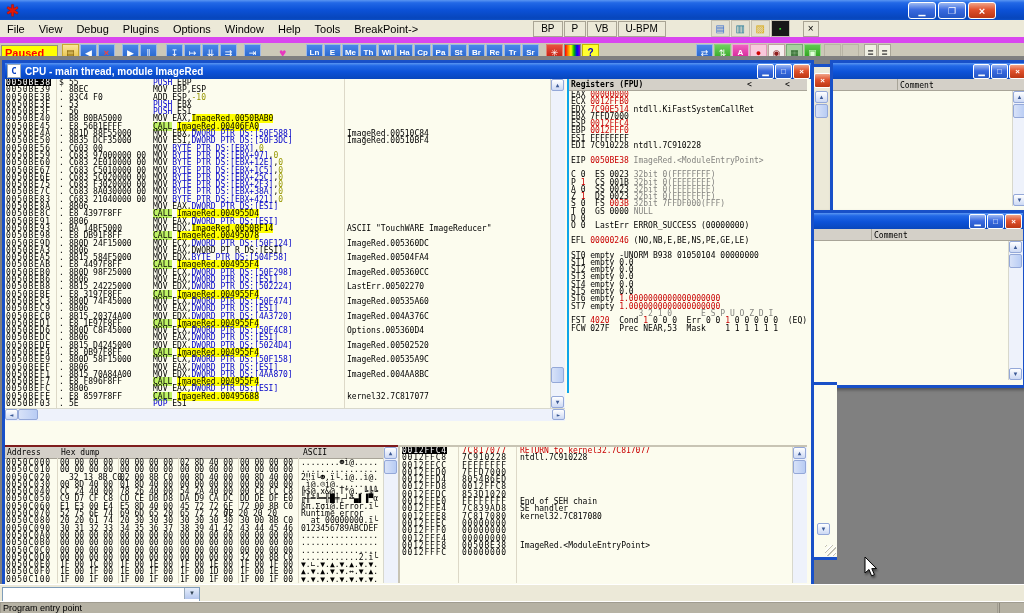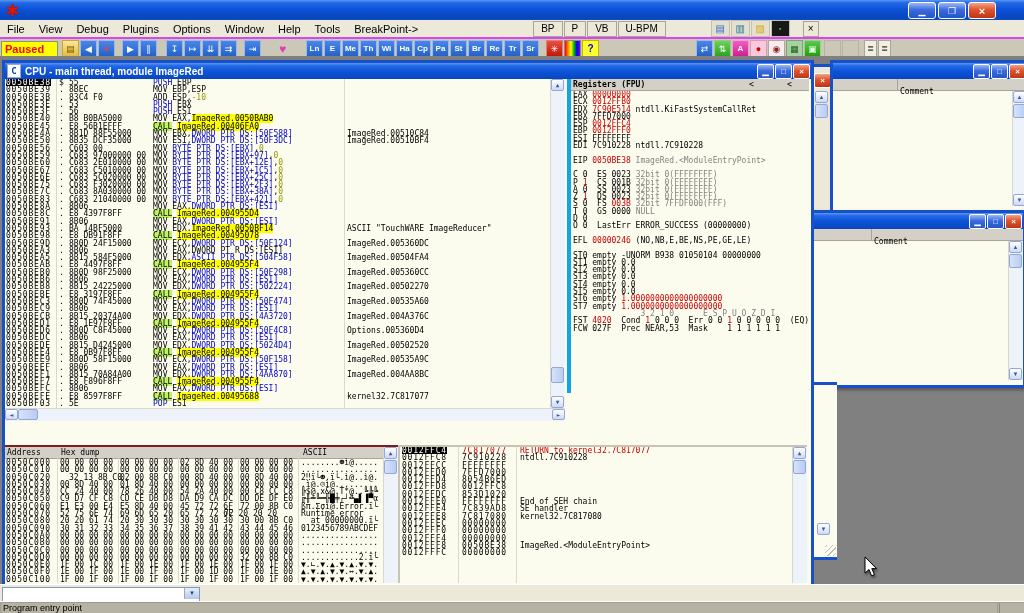--- a/index.html
+++ b/index.html
@@ -17,21 +17,21 @@
   .wc.close{background:linear-gradient(180deg,#f0a488,#e0512c 45%,#bc3714);font-size:11px;font-weight:bold;}
   
   .menubar{position:absolute;left:0;top:20px;width:1024px;height:17px;background:#ece9d8;
     border-bottom:1px solid #cfcbbb;display:flex;align-items:center;font-size:11px;color:#000;}
   .menu-item{padding:1px 7px;cursor:default;}
   .mb-btn{border:1px solid #a9a494;background:#ece9d8;height:14px;line-height:14px;padding:0 7px;margin-right:1px;font-size:10px;}
   .mb-icon{width:17px;height:15px;margin-right:1px;display:flex;align-items:center;justify-content:center;font-size:10px;border:1px solid #c4c0b0;background:#e4e0d0;}
   .m-page{color:#3a6ed0;}.m-book{color:#207898;}.m-folder{color:#d8a810;}.m-console{background:#181818;color:#30d030;font-size:7px;}
   
   .toolbar{position:absolute;left:0;top:37px;width:1024px;height:19px;background:#ccc8b8;
-    border-top:2px solid #d946ef;display:flex;align-items:center;}
+    border-top:6px solid #d946ef;display:flex;align-items:center;}
   .paused{width:52px;height:14px;margin-left:1px;background:#ffff00;color:#ff0000;font-weight:bold;
     font-size:11px;line-height:14px;padding-left:3px;border:1px solid #909080;}
   .tbtn{width:15px;height:16px;margin-right:1px;display:flex;align-items:center;justify-content:center;
     font-size:9px;color:#fff;border:1px solid #9cb8e8;
     background:linear-gradient(180deg,#4a86e8,#2060c8);}
   .i-folder{background:linear-gradient(#fbe69a,#e2ba38);color:#7a5800;border-color:#c8a830;}
   .i-redx{color:#ff4030;font-weight:bold;}
   .i-pink{background:transparent;border-color:transparent;color:#e838c0;font-size:12px;}
   .i-letter{font-size:8px;font-weight:bold;}
   .i-gear{background:linear-gradient(#e85040,#bc1404);border-color:#e08070;}
@@ -51,21 +51,21 @@
   .cw{position:absolute;border:3px solid #1850c8;background:#fcfcee;box-shadow:2px 2px 3px rgba(0,0,0,.35);}
   .cw-title{height:16px;background:linear-gradient(180deg,#5a96f2,#2268e6 18%,#0c52d8 55%,#0846bc);
     display:flex;align-items:center;color:#fff;font-weight:bold;font-size:10px;}
   .cw-btns{margin-left:auto;display:flex;gap:1px;padding-right:1px;}
   .cwb{width:15px;height:13px;border:1px solid #fff;border-radius:2px;color:#fff;font-size:8px;
     display:flex;align-items:center;justify-content:center;
     background:linear-gradient(180deg,#9db9f2,#3a6ae0 45%,#2456c4);}
   .cwb.close{background:linear-gradient(180deg,#f0a488,#e0512c 45%,#bc3714);font-weight:bold;}
   .cw-header{height:11px;background:#d4d0c8;border-bottom:1px solid #a8a498;position:relative;
     font-family:"DejaVu Sans Mono",monospace;font-size:8px;}
-  .cw-header .hdr-lbl{position:absolute;top:8px;}
+  .cw-header .hdr-lbl{position:absolute;top:2px;}
   .cw-header .hdr-div{position:absolute;top:0;bottom:0;width:1px;background:#a8a498;}
   
   .vsb{position:absolute;width:14px;background:#eef2fb;border-left:1px solid #d8d8cc;}
   .hsb{position:absolute;height:12px;background:#eef2fb;border-top:1px solid #d8d8cc;}
   .sbb{position:absolute;width:13px;height:12px;box-sizing:border-box;border:1px solid #94a8d8;border-radius:2px;
     background:linear-gradient(#fff,#cdd9f4);color:#3c5a96;font-size:6px;line-height:10px;text-align:center;}
   .sbt{position:absolute;width:13px;box-sizing:border-box;border:1px solid #94a8d8;border-radius:2px;
     background:linear-gradient(90deg,#d8e2f8,#b8ccf4);}
   .hsb .sbb{height:11px;}
   
@@ -83,21 +83,21 @@
   .da-mark{position:absolute;left:54px;}
   .da-bytes{position:absolute;left:64px;}
   .da-instr{position:absolute;left:148px;}
   .da-cmt{position:absolute;left:342px;}
   .hl-call{background:#bef264;}
   .hl-tgt{background:#ffff00;}
   .mn-blue{color:#0000d0;}
   .txt-blue{color:#0000c8;}
   .txt-imm{color:#969600;}
   #info{left:0;top:341px;width:560px;height:25px;border-top:1px solid #c8c4b4;padding:2px 0 0 3px;white-space:pre;}
-  #regs{left:562px;top:0;width:238px;height:314px;border-left:4px solid #0ea5e9;}
+  #regs{left:562px;top:0;width:238px;height:314px;border-left:2px solid #0ea5e9;}
   .regs-header{height:11px;background:#d4d0c8;border-bottom:1px solid #a8a498;position:relative;}
   .regs-header span{position:absolute;top:1px;}
   .reg-line{height:7.3px;line-height:7.4px;white-space:pre;padding-left:2px;}
   .c-r{color:#c80000;}.c-g{color:#848480;}.c-k{color:#000;}
   #dump{left:0;top:366px;width:393px;height:136px;border-top:2px solid #7f1d1d;}
   .dump-header{height:11px;background:#d4d0c8;border-bottom:1px solid #a8a498;position:relative;}
   .dump-header span{position:absolute;top:1px;}
   .du-row{position:relative;height:7.3px;line-height:7.4px;white-space:pre;}
   .du-addr{position:absolute;left:1px;letter-spacing:.8px;}
   .du-g{position:absolute;}
@@ -307,25 +307,25 @@
             <div class="da-row"><span class="da-addr">0050BE75</span><span class="da-mark">.</span><span class="da-bytes">C683 F3020000 00</span><span class="da-instr">MOV <span class="txt-blue">BYTE PTR DS:[EBX+2F3]</span>,<span class="txt-imm">0</span></span><span class="da-cmt"></span></div>
             <div class="da-row"><span class="da-addr">0050BE7C</span><span class="da-mark">.</span><span class="da-bytes">C683 8A030000 00</span><span class="da-instr">MOV <span class="txt-blue">BYTE PTR DS:[EBX+38A]</span>,<span class="txt-imm">0</span></span><span class="da-cmt"></span></div>
             <div class="da-row"><span class="da-addr">0050BE83</span><span class="da-mark">.</span><span class="da-bytes">C683 21040000 00</span><span class="da-instr">MOV <span class="txt-blue">BYTE PTR DS:[EBX+421]</span>,<span class="txt-imm">0</span></span><span class="da-cmt"></span></div>
             <div class="da-row"><span class="da-addr">0050BE8A</span><span class="da-mark">.</span><span class="da-bytes">8B06</span><span class="da-instr">MOV EAX,<span class="txt-blue">DWORD PTR DS:[ESI]</span></span><span class="da-cmt"></span></div>
             <div class="da-row"><span class="da-addr">0050BE8C</span><span class="da-mark">.</span><span class="da-bytes">E8 4397F8FF</span><span class="da-instr"><span class="hl-call">CALL</span> <span class="hl-tgt">ImageRed.004955D4</span></span><span class="da-cmt"></span></div>
             <div class="da-row"><span class="da-addr">0050BE91</span><span class="da-mark">.</span><span class="da-bytes">8B06</span><span class="da-instr">MOV EAX,<span class="txt-blue">DWORD PTR DS:[ESI]</span></span><span class="da-cmt"></span></div>
             <div class="da-row"><span class="da-addr">0050BE93</span><span class="da-mark">.</span><span class="da-bytes">BA 14BF5000</span><span class="da-instr">MOV EDX,<span class="hl-tgt">ImageRed.0050BF14</span></span><span class="da-cmt">ASCII "TouchWARE ImageReducer"</span></div>
             <div class="da-row"><span class="da-addr">0050BE98</span><span class="da-mark">.</span><span class="da-bytes">E8 DB91F8FF</span><span class="da-instr"><span class="hl-call">CALL</span> <span class="hl-tgt">ImageRed.00495078</span></span><span class="da-cmt"></span></div>
             <div class="da-row"><span class="da-addr">0050BE9D</span><span class="da-mark">.</span><span class="da-bytes">8B0D 24F15000</span><span class="da-instr">MOV ECX,<span class="txt-blue">DWORD PTR DS:[50F124]</span></span><span class="da-cmt">ImageRed.005360DC</span></div>
             <div class="da-row"><span class="da-addr">0050BEA3</span><span class="da-mark">.</span><span class="da-bytes">8B06</span><span class="da-instr">MOV EAX,DWORD PT R DS:[ESI]</span><span class="da-cmt"></span></div>
-            <div class="da-row"><span class="da-addr">0050BEA5</span><span class="da-mark">.</span><span class="da-bytes">8B15 584F5000</span><span class="da-instr">MOV EDX,<span class="txt-blue">ASCII PTR DS:[504F58]</span></span><span class="da-cmt">ImageRed.00504FA4</span></div>
+            <div class="da-row"><span class="da-addr">0050BEA5</span><span class="da-mark">.</span><span class="da-bytes">8B15 584F5000</span><span class="da-instr">MOV EDX,<span class="txt-blue">BYTE PTR DS:[504F58]</span></span><span class="da-cmt">ImageRed.00504FA4</span></div>
             <div class="da-row"><span class="da-addr">0050BEAB</span><span class="da-mark">.</span><span class="da-bytes">E8 4497F8FF</span><span class="da-instr"><span class="hl-call">CALL</span> <span class="hl-tgt">ImageRed.004955F4</span></span><span class="da-cmt"></span></div>
             <div class="da-row"><span class="da-addr">0050BEB0</span><span class="da-mark">.</span><span class="da-bytes">8B0D 98F25000</span><span class="da-instr">MOV ECX,<span class="txt-blue">DWORD PTR DS:[50F298]</span></span><span class="da-cmt">ImageRed.005360CC</span></div>
             <div class="da-row"><span class="da-addr">0050BEB6</span><span class="da-mark">.</span><span class="da-bytes">8B06</span><span class="da-instr">MOV EAX,<span class="txt-blue">DWORD PTR DS:[ESI]</span></span><span class="da-cmt"></span></div>
-            <div class="da-row"><span class="da-addr">0050BEB8</span><span class="da-mark">.</span><span class="da-bytes">8B15 24225000</span><span class="da-instr">MOV EDX,<span class="txt-blue">DWORD PTR DS:[502224]</span></span><span class="da-cmt">ImageRed.00502270</span></div>
+            <div class="da-row"><span class="da-addr">0050BEB8</span><span class="da-mark">.</span><span class="da-bytes">8B15 24225000</span><span class="da-instr">MOV EDX,<span class="txt-blue">DWORD PTR DS:[502224]</span></span><span class="da-cmt">LastErr.00502270</span></div>
             <div class="da-row"><span class="da-addr">0050BEBE</span><span class="da-mark">.</span><span class="da-bytes">E8 3197F8FF</span><span class="da-instr"><span class="hl-call">CALL</span> <span class="hl-tgt">ImageRed.004955F4</span></span><span class="da-cmt"></span></div>
             <div class="da-row"><span class="da-addr">0050BEC3</span><span class="da-mark">.</span><span class="da-bytes">8B0D 74F45000</span><span class="da-instr">MOV ECX,<span class="txt-blue">DWORD PTR DS:[50F474]</span></span><span class="da-cmt">ImageRed.00535A60</span></div>
             <div class="da-row"><span class="da-addr">0050BEC9</span><span class="da-mark">.</span><span class="da-bytes">8B06</span><span class="da-instr">MOV EAX,<span class="txt-blue">DWORD PTR DS:[ESI]</span></span><span class="da-cmt"></span></div>
             <div class="da-row"><span class="da-addr">0050BECB</span><span class="da-mark">.</span><span class="da-bytes">8B15 20374A00</span><span class="da-instr">MOV EDX,<span class="txt-blue">DWORD PTR DS:[4A3720]</span></span><span class="da-cmt">ImageRed.004A376C</span></div>
             <div class="da-row"><span class="da-addr">0050BED1</span><span class="da-mark">.</span><span class="da-bytes">E8 1E97F8FF</span><span class="da-instr"><span class="hl-call">CALL</span> <span class="hl-tgt">ImageRed.004955F4</span></span><span class="da-cmt"></span></div>
             <div class="da-row"><span class="da-addr">0050BED6</span><span class="da-mark">.</span><span class="da-bytes">8B0D C8F45000</span><span class="da-instr">MOV ECX,<span class="txt-blue">DWORD PTR DS:[50F4C8]</span></span><span class="da-cmt">Options.005360D4</span></div>
             <div class="da-row"><span class="da-addr">0050BEDC</span><span class="da-mark">.</span><span class="da-bytes">8B06</span><span class="da-instr">MOV EAX,<span class="txt-blue">DWORD PTR DS:[ESI]</span></span><span class="da-cmt"></span></div>
             <div class="da-row"><span class="da-addr">0050BEDE</span><span class="da-mark">.</span><span class="da-bytes">8B15 D4245000</span><span class="da-instr">MOV EDX,<span class="txt-blue">DWORD PTR DS:[5024D4]</span></span><span class="da-cmt">ImageRed.00502520</span></div>
             <div class="da-row"><span class="da-addr">0050BEE4</span><span class="da-mark">.</span><span class="da-bytes">E8 0B97F8FF</span><span class="da-instr"><span class="hl-call">CALL</span> <span class="hl-tgt">ImageRed.004955F4</span></span><span class="da-cmt"></span></div>
             <div class="da-row"><span class="da-addr">0050BEE9</span><span class="da-mark">.</span><span class="da-bytes">8B0D 58F15000</span><span class="da-instr">MOV ECX,<span class="txt-blue">DWORD PTR DS:[50F158]</span></span><span class="da-cmt">ImageRed.00535A9C</span></div>

